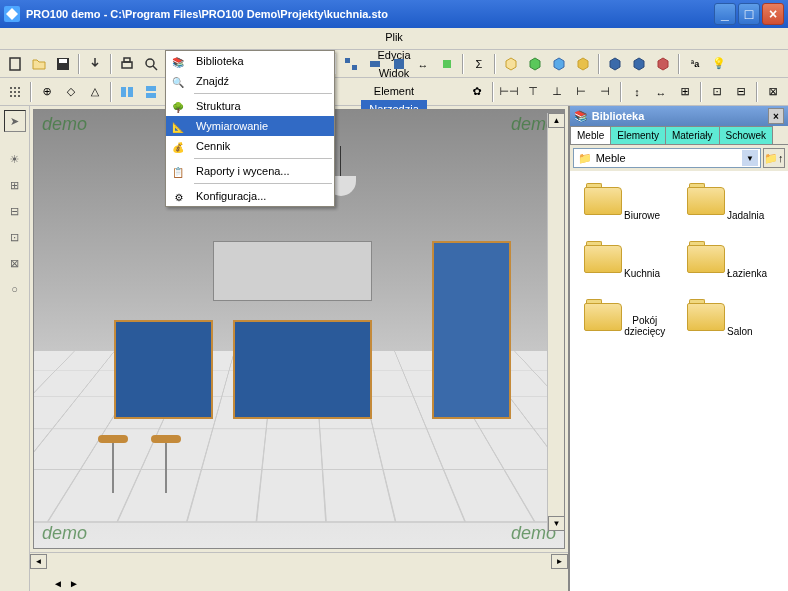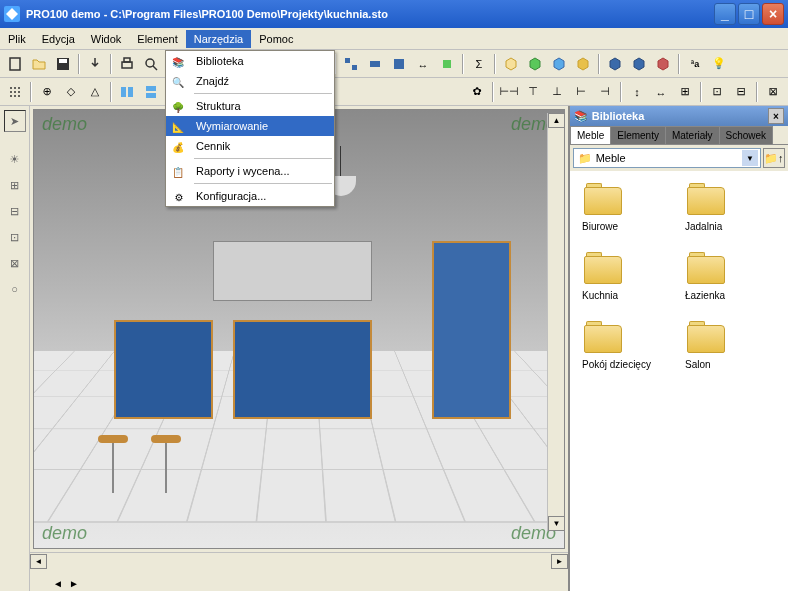--- a/index.html
+++ b/index.html
@@ -6,21 +6,21 @@
 body { background: #ece9d8; width: 788px; height: 591px; overflow: hidden; }
 
 .titlebar { height: 28px; background: linear-gradient(to bottom, #3b77dd, #1e5bc7); display: flex; align-items: center; padding: 0 4px; color: white; font-weight: bold; }
 .titlebar .app-icon { width: 16px; height: 16px; background: #4da6ff; border-radius: 2px; margin-right: 4px; display: flex; align-items: center; justify-content: center; }
 .titlebar .title-text { flex: 1; padding-left: 2px; }
 .win-controls { display: flex; gap: 2px; }
 .win-btn { width: 22px; height: 22px; border-radius: 3px; display: flex; align-items: center; justify-content: center; font-weight: bold; font-size: 14px; cursor: pointer; }
 .win-min, .win-max { background: linear-gradient(#5e9de8, #3373d0); color: white; border: 1px solid #2a5ca8; }
 .win-close { background: linear-gradient(#e87e5e, #d04f33); color: white; border: 1px solid #a83c2a; }
 
-.menubar { height: 22px; background: #ece9d8; display: flex; align-items: center; padding: 0 0; border-bottom: 1px solid #c0c0c0; }
+.menubar { height: 22px; background: #ece9d8; display: flex; align-items: center; padding: 0 16px; border-bottom: 1px solid #c0c0c0; flex-direction: column; }
 .menu-item { padding: 3px 8px; cursor: pointer; }
 .menu-item.active { background: #316ac5; color: white; }
 
 .dropdown { position: absolute; left: 165px; top: 50px; background: white; border: 1px solid #8a867a; box-shadow: 2px 2px 3px rgba(0,0,0,0.3); z-index: 100; min-width: 170px; }
 .dropdown-item { padding: 4px 8px 4px 30px; position: relative; cursor: pointer; }
 .dropdown-item.highlighted { background: #316ac5; color: white; }
 .dropdown-icon { position: absolute; left: 4px; top: 2px; width: 18px; height: 18px; display: flex; align-items: center; justify-content: center; font-size: 10px; }
 .dropdown-sep { height: 1px; background: #c0c0c0; margin: 2px 2px 2px 28px; }
 
 .toolbar { height: 28px; background: #ece9d8; border-bottom: 1px solid #c0c0c0; display: flex; align-items: center; padding: 0 4px; gap: 2px; }
@@ -62,28 +62,28 @@
 .scroll-v { position: absolute; right: 0; top: 3px; bottom: 17px; width: 17px; background: #ece9d8; border-left: 1px solid #c0c0c0; }
 
 .view-tabs { height: 22px; background: #ece9d8; display: flex; align-items: flex-end; padding: 0 20px; gap: 0; }
 .view-tab { padding: 2px 8px; background: #ece9d8; border: 1px solid #888; border-top-left-radius: 3px; border-top-right-radius: 3px; cursor: pointer; font-size: 10px; border-bottom: none; margin-right: -1px; }
 .vtab-nav { width: 16px; height: 16px; display: flex; align-items: center; justify-content: center; cursor: pointer; font-size: 10px; }
 
 .library-panel { width: 220px; background: #ece9d8; border-left: 2px solid #888; display: flex; flex-direction: column; }
 .lib-header { height: 20px; background: linear-gradient(to bottom, #7aa5e0, #5a85c0); display: flex; align-items: center; padding: 0 4px; color: white; font-weight: bold; }
 .lib-header .close { margin-left: auto; width: 16px; height: 16px; background: #d0d0d0; color: black; display: flex; align-items: center; justify-content: center; cursor: pointer; border: 1px solid #888; font-size: 10px; }
 .lib-tabs { display: flex; background: #ece9d8; border-bottom: 1px solid #888; }
-.lib-tab { padding: 3px 6px; border: 1px solid #888; border-bottom: none; background: #737373; cursor: pointer; font-size: 10px; margin-right: -1px; }
+.lib-tab { padding: 3px 6px; border: 1px solid #888; border-bottom: none; background: #5eead4; cursor: pointer; font-size: 10px; margin-right: -1px; }
 .lib-tab.active { background: white; position: relative; z-index: 1; }
 .lib-combo { display: flex; padding: 3px; gap: 2px; }
 .lib-select { flex: 1; height: 20px; border: 1px solid #7f9db9; background: white; padding: 0 4px; display: flex; align-items: center; cursor: pointer; position: relative; }
 .lib-select .arrow { position: absolute; right: 2px; width: 16px; height: 16px; background: #c8d8f0; display: flex; align-items: center; justify-content: center; font-size: 8px; }
 .lib-up { width: 22px; height: 20px; border: 1px solid #888; background: #ece9d8; display: flex; align-items: center; justify-content: center; cursor: pointer; }
 .lib-content { flex: 1; background: white; overflow-y: auto; padding: 8px; display: grid; grid-template-columns: 1fr 1fr; gap: 12px 4px; align-content: start; }
-.folder-item { display: flex; flex-direction: column; align-items: flex-start; cursor: pointer; padding: 4px; }
+.folder-item { display: flex; align-items: flex-end; cursor: pointer; padding: 4px; }
 .folder-icon { width: 42px; height: 34px; position: relative; margin-bottom: 4px; }
 .folder-back { position: absolute; width: 38px; height: 28px; background: linear-gradient(#f7e09a, #e8c04a); border-radius: 2px 4px 2px 2px; top: 4px; left: 2px; border: 1px solid #c8a030; }
 .folder-tab { position: absolute; width: 16px; height: 6px; background: #f0d880; top: 0; left: 4px; border-radius: 2px 2px 0 0; border: 1px solid #c8a030; border-bottom: none; }
 .folder-label { font-size: 10px; text-align: center; }
 
 svg { width: 16px; height: 16px; }
 .ico-stroke { stroke: #333; stroke-width: 1.5; fill: none; }
 </style>
 </head>
 <body>

